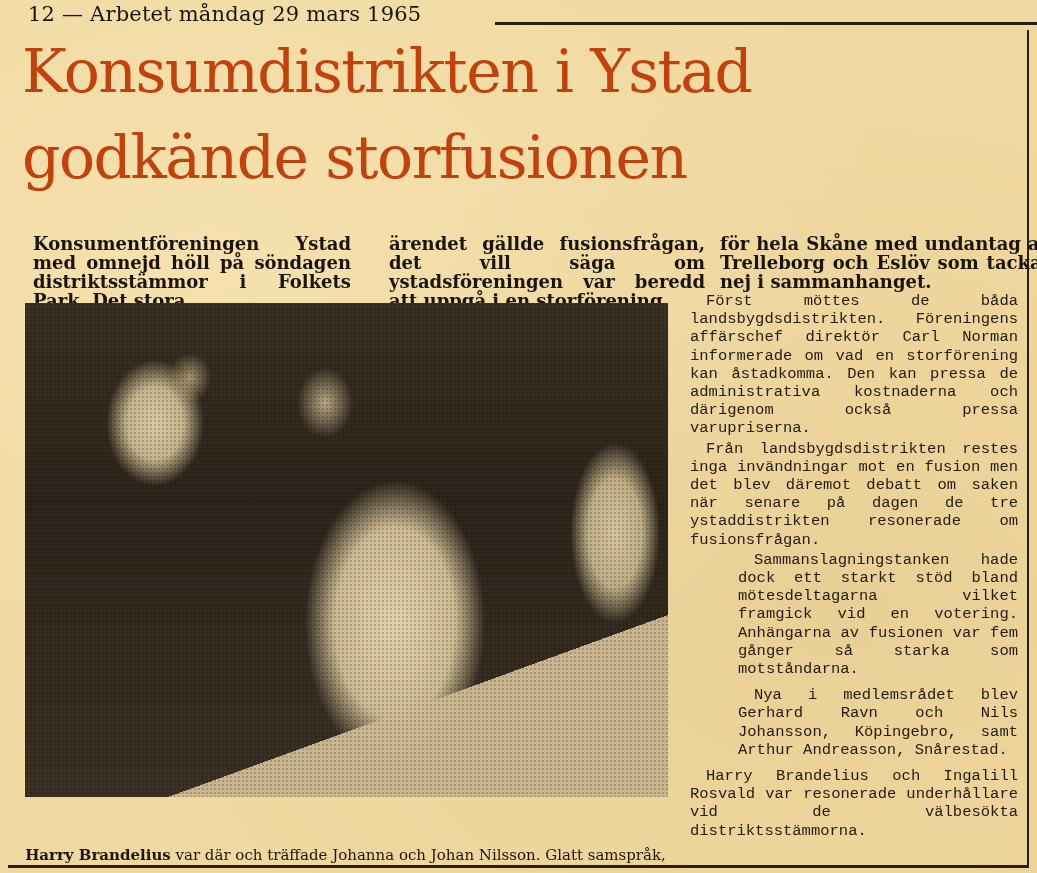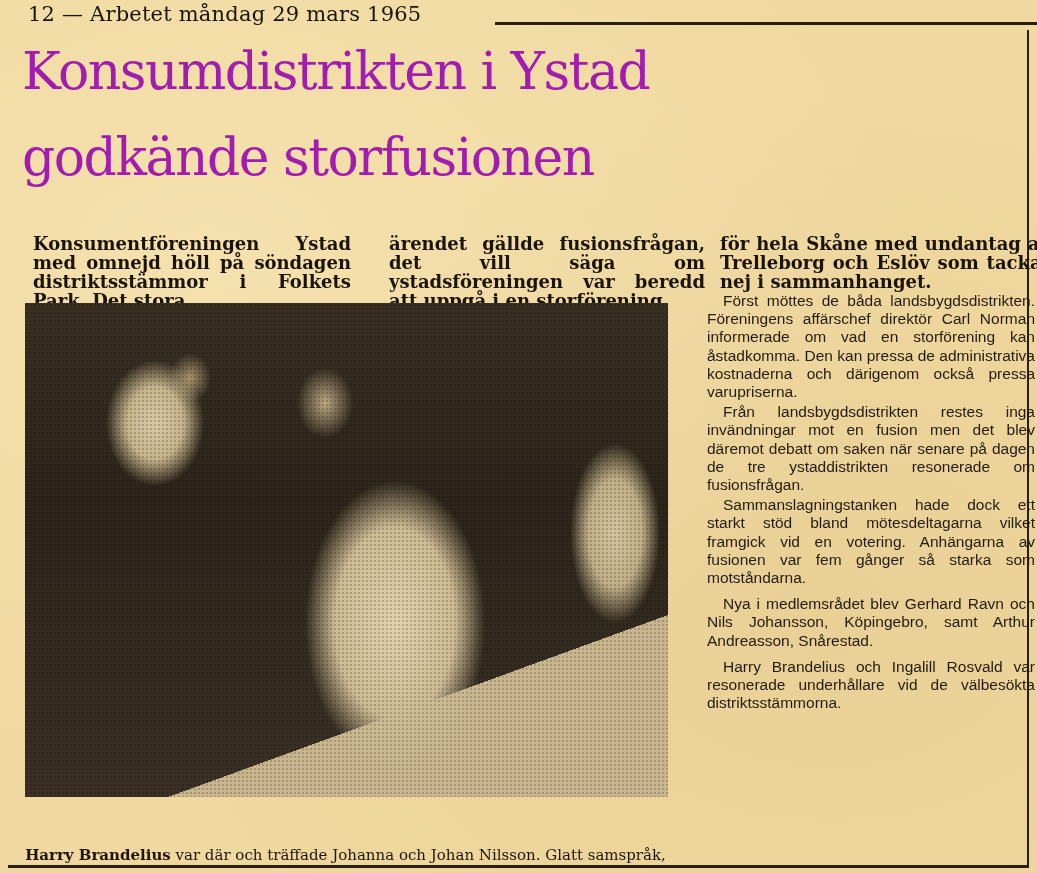--- a/index.html
+++ b/index.html
@@ -17,40 +17,40 @@
     left: 28px; top: 2px;
     font-family: "DejaVu Serif", serif; font-weight: normal; font-size: 21px;
     letter-spacing: 0.2px; color: #1b140d;
   }
   .top-rule { left: 495px; top: 22px; width: 542px; height: 3px; background: #2a1f14; }
   .right-rule { left: 1027px; top: 30px; width: 2px; height: 838px; background: #2a1f14; }
   .bottom-rule { left: 8px; top: 865px; width: 1020px; height: 3px; background: #2a1f14; }
   .headline {
     left: 22px; top: 28px; width: 1000px;
     font-family: "DejaVu Serif", serif; font-weight: normal;
-    font-size: 52px; line-height: 86px; letter-spacing: -1.5px;
-    color: #a21caf;
+    font-size: 60px; line-height: 86px; letter-spacing: -1.5px;
+    color: #c2410c;
   }
   .headline span { display: block; white-space: nowrap; }
   .lead {
     font-family: "DejaVu Serif", serif; font-weight: bold;
     font-size: 18px; line-height: 19px; text-align: justify;
     color: #1b140d;
   }
   .lead p { margin: 0; }
   .col1 { left: 33px; top: 234px; width: 318px; }
   .col2 { left: 341px; top: 234px; width: 316px; margin-left: 48px; }
   .col3 { left: 720px; top: 234px; width: 330px; }
   .body-col {
-    left: 707px; top: 292px; width: 328px;
-    font-family: Liberation Sans, sans-serif; font-size: 15.5px; line-height: 18.2px;
+    left: 690px; top: 292px; width: 328px;
+    font-family: Liberation Mono, monospace; font-size: 15.5px; line-height: 18.2px;
     text-align: justify; color: #241b12;
   }
   .body-col p { margin: 0 0 2px 0; text-indent: 16px; }
-  .body-col p.gap { margin-bottom: 8px; }
+  .body-col p.gap { margin-bottom: 8px; margin-left: 48px; }
   .photo {
     left: 25px; top: 303px; width: 643px; height: 494px;
     background:
       radial-gradient(ellipse 70px 90px at 130px 120px, #d9c9a4 0%, #c6b48c 40%, transparent 70%),
       radial-gradient(ellipse 120px 190px at 370px 320px, #e2d2ac 0%, #cdbb93 50%, transparent 75%),
       radial-gradient(ellipse 60px 120px at 590px 230px, #d4c39c 0%, #bfae86 45%, transparent 75%),
       radial-gradient(ellipse 40px 50px at 300px 100px, #bba884 0%, transparent 70%),
       radial-gradient(ellipse 30px 35px at 165px 75px, #a9966f 0%, transparent 70%),
       linear-gradient(160deg, transparent 75%, #c9b68e 75%),
       linear-gradient(180deg, #3a3024 0%, #2d251b 40%, #3b3126 100%);

